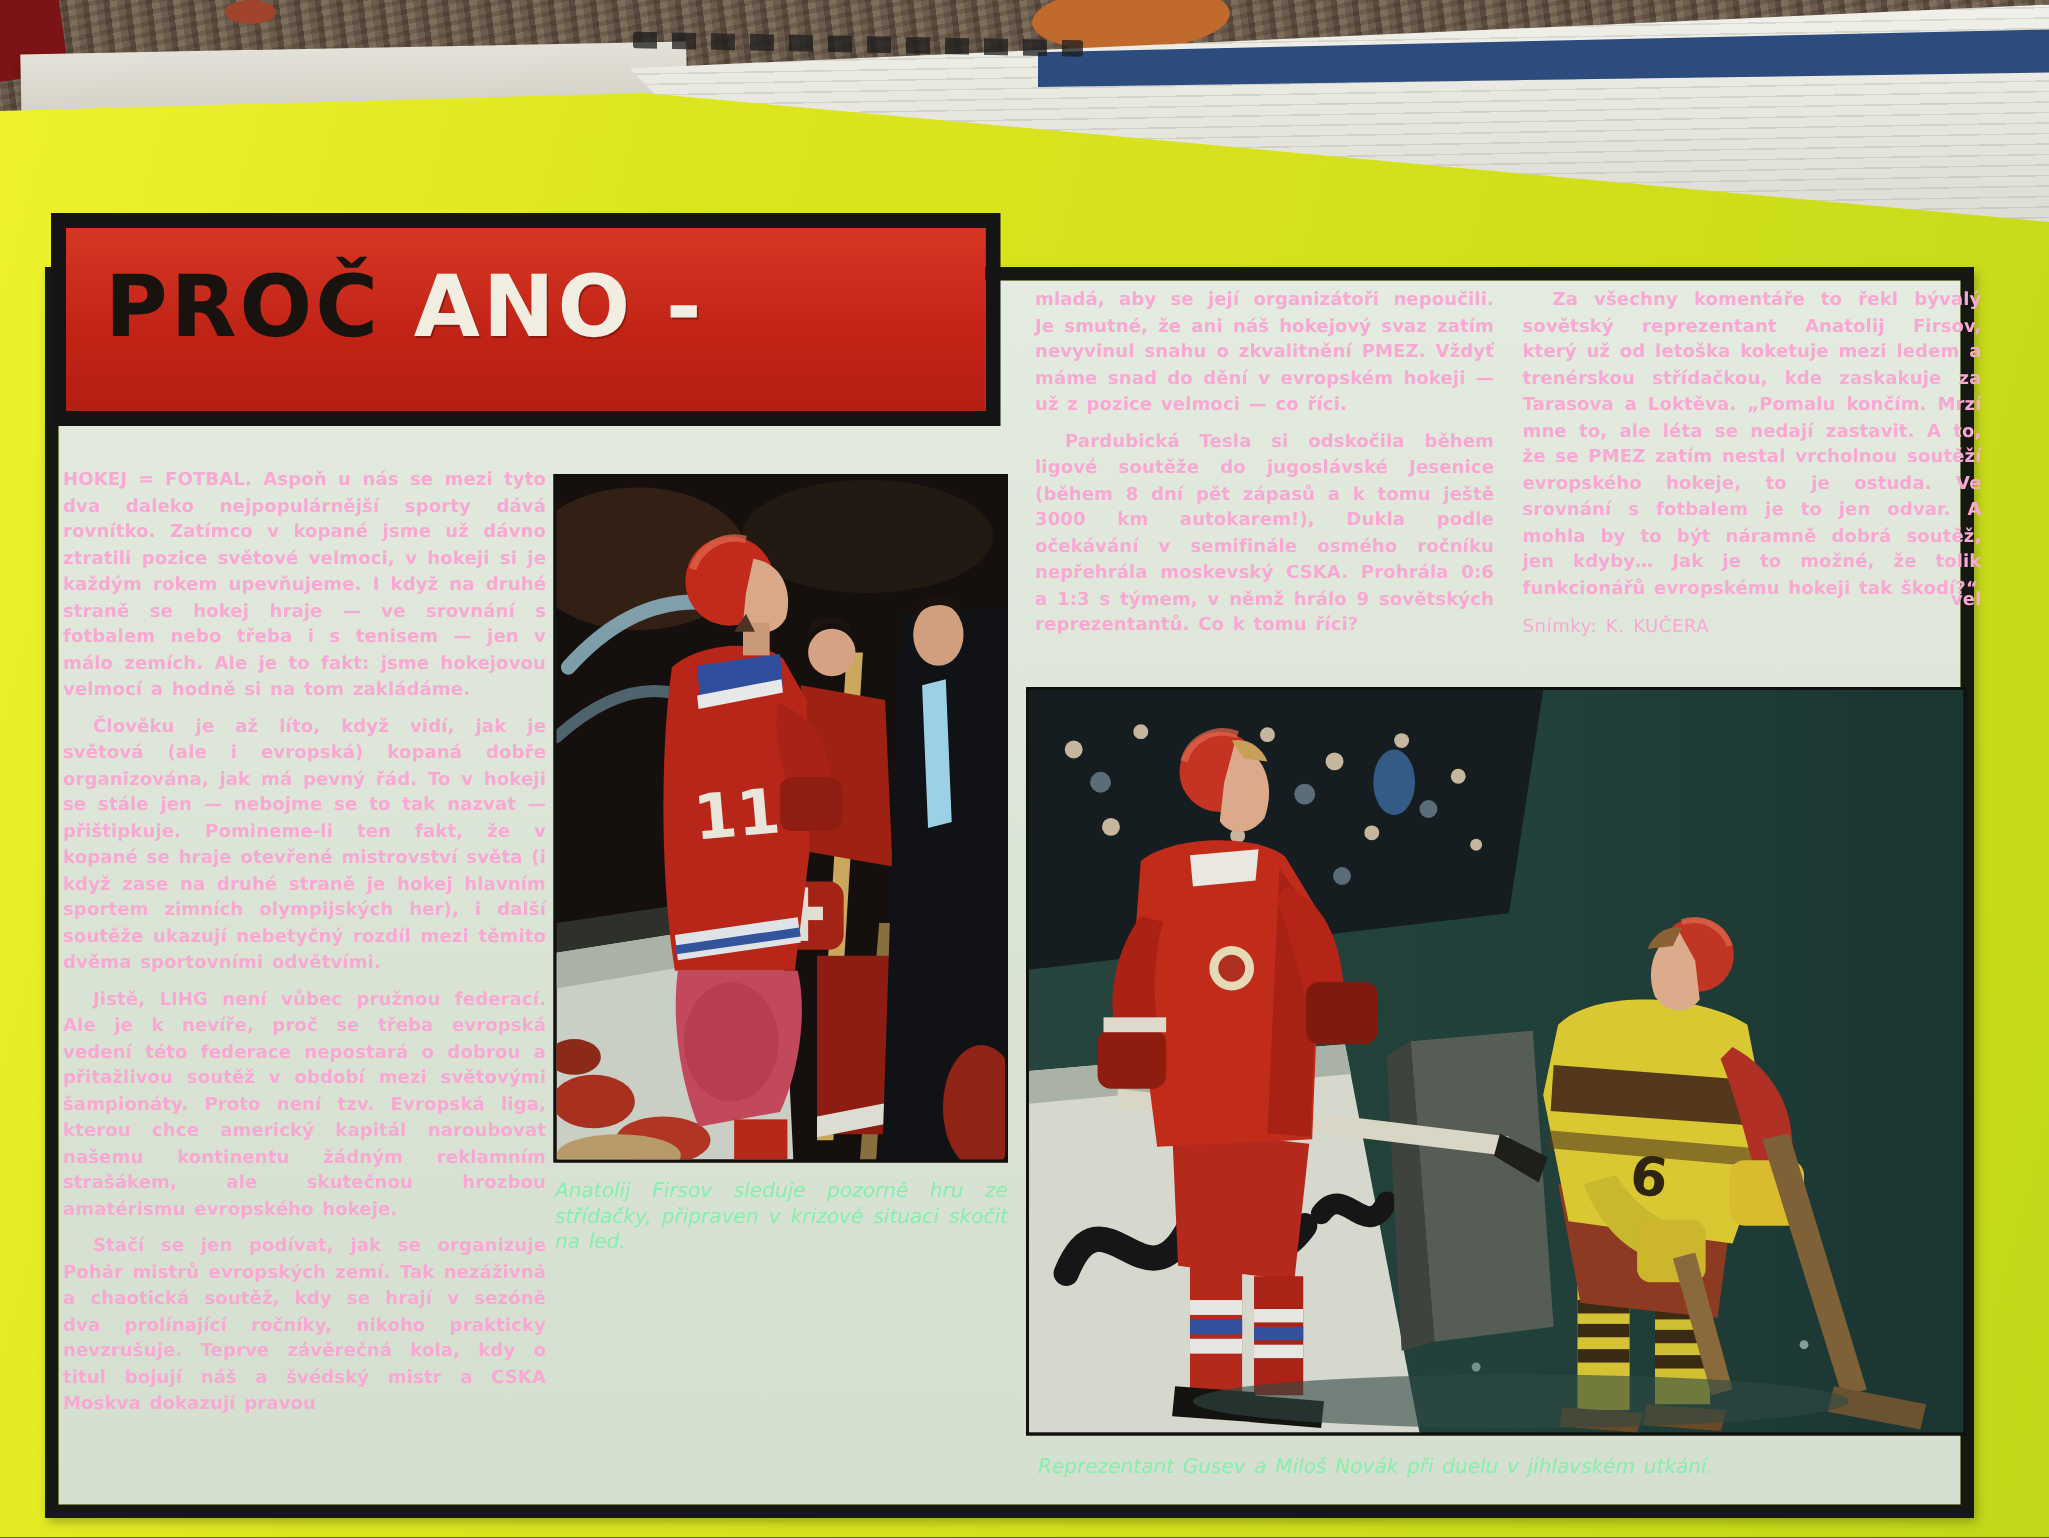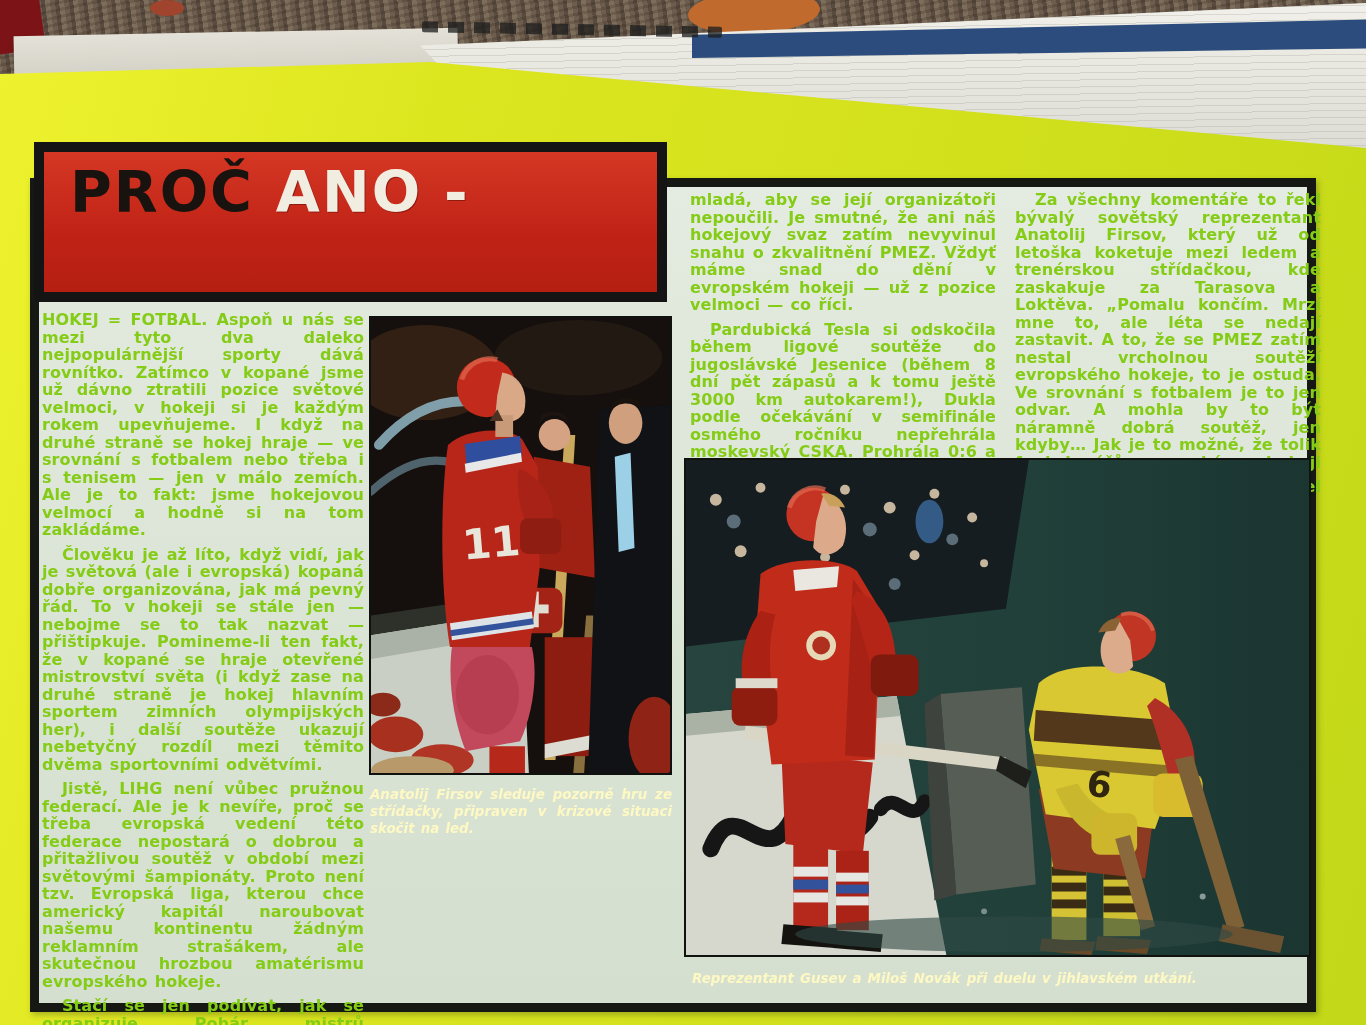--- a/index.html
+++ b/index.html
@@ -36,41 +36,41 @@
   .page-yellow{position:absolute;left:0;top:60px;width:1366px;height:965px;
     background:linear-gradient(105deg,#eef22e 0%,#dce61f 28%,#d2e01c 62%,#c2d818 100%);
     clip-path:polygon(0 14px,430px 2px,1366px 88px,1366px 965px,0 965px);}
 
   .frame{position:absolute;left:30px;top:178px;width:1286px;height:834px;box-sizing:border-box;
     border:9px solid #161814;
     background:linear-gradient(180deg,#e4ebe0 0%,#dae4d5 55%,#d5dfd0 100%);
     box-shadow:2px 3px 6px rgba(60,70,20,.35);}
 
   
-  .masthead{position:absolute;left:34px;top:142px;width:633px;height:160px;box-sizing:border-box;
+  .masthead{position:absolute;left:34px;top:142px;width:633px;height:142px;box-sizing:border-box;
     border:10px solid #141414;background:linear-gradient(180deg,#d53724 0%,#c02316 60%,#b41f12 100%);
-    padding:10px 24px 0 26px;}
+    padding:23px 24px 0 26px;}
   .masthead .l1,.masthead .l2{font-weight:800;font-size:57px;line-height:60px;letter-spacing:2px;white-space:nowrap;}
   .masthead .l2{text-align:right;padding-right:8px;margin-top:-2px;}
   .t-dark{color:#18130f;}
   .t-light{color:#f2ede1;text-shadow:1px 1px 0 rgba(90,10,5,.5);}
 
   
-  .col{position:absolute;color:#84cc16;font-size:16px;line-height:17.5px;
+  .col{position:absolute;color:#f9a8d4;font-size:12px;line-height:17.5px;
     font-weight:700;text-align:justify;letter-spacing:.1px;word-spacing:1.5px;}
   .col p{margin:0 0 7px 0;}
   .col p.ind{text-indent:20px;}
   .col1{left:42px;top:311px;width:322px;}
   .col2t{left:370px;top:856px;width:302px;}
   .col3{left:690px;top:191px;width:306px;}
   .col4{left:1004px;top:191px;width:306px;margin-left:11px;}
   .vel{ text-align:right;margin-top:-17.5px;font-weight:700;}
   .credit{font-weight:400;letter-spacing:.4px;margin-top:1px;}
 
-  .caption{position:absolute;color:#fef9c3;font-style:italic;font-weight:700;
+  .caption{position:absolute;color:#86efac;font-style:italic;font-weight:400;
     font-size:13.4px;line-height:17px;text-align:justify;word-spacing:1.5px;}
   .cap1{left:370px;top:786px;width:302px;}
   .cap2{left:692px;top:970px;width:618px;text-align:left;}
 
   
   .photo{position:absolute;border:2px solid #101210;box-sizing:border-box;background:#141210;}
   .photo1{left:369px;top:316px;width:303px;height:459px;}
   .photo2{left:684px;top:458px;width:627px;height:499px;}
   .photo svg{display:block;width:100%;height:100%;}
   svg text{font-family:"DejaVu Sans",sans-serif;font-weight:800;}

